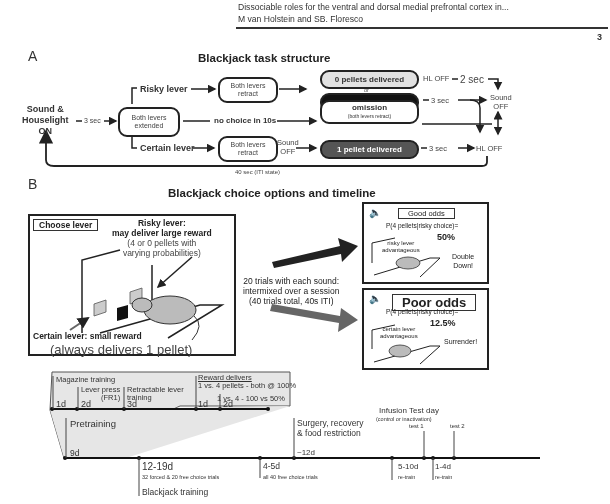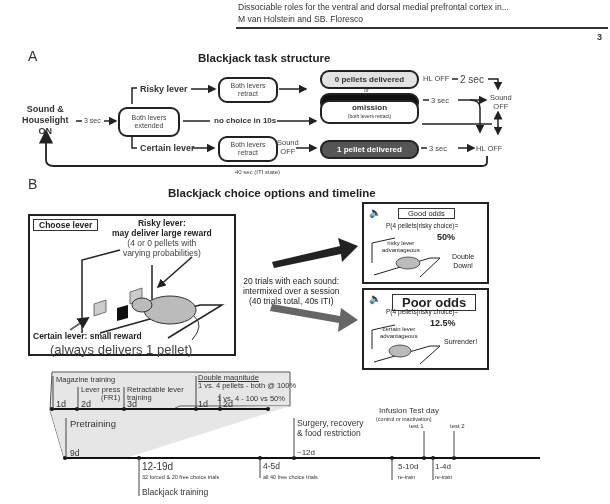--- a/index.html
+++ b/index.html
@@ -263,21 +263,21 @@
   <div>Lever press</div>
   <div>(FR1)</div>
 </div>
 <div class="abs tl-text" style="left:81px;top:399px;font-size:9px;">2d</div>
 <div class="abs tl-text" style="left:127px;top:386px;line-height:8px;">
   <div>Retractable lever</div>
   <div>training</div>
 </div>
 <div class="abs tl-text" style="left:127px;top:399px;font-size:9px;">3d</div>
 <div class="abs tl-text" style="left:198px;top:374px;line-height:8px;">
-  <div style="text-decoration:underline;">Double magnitude</div>
+  <div style="text-decoration:underline;">Reward delivers</div>
   <div>1 vs. 4 pellets - both @ 100%</div>
 </div>
 <div class="abs tl-text" style="left:198px;top:399px;font-size:9px;">1d</div>
 <div class="abs tl-text" style="left:217px;top:394px;">1 vs. 4 - 100 vs 50%</div>
 <div class="abs tl-text" style="left:223px;top:399px;font-size:9px;">2d</div>
 
 <div class="abs tl-big" style="left:70px;top:418px;">Pretraining</div>
 <div class="abs tl-text" style="left:70px;top:448px;font-size:8.5px;">9d</div>
 
 <div class="abs tl-text" style="left:142px;top:461px;font-size:10px;">12-19d</div>

